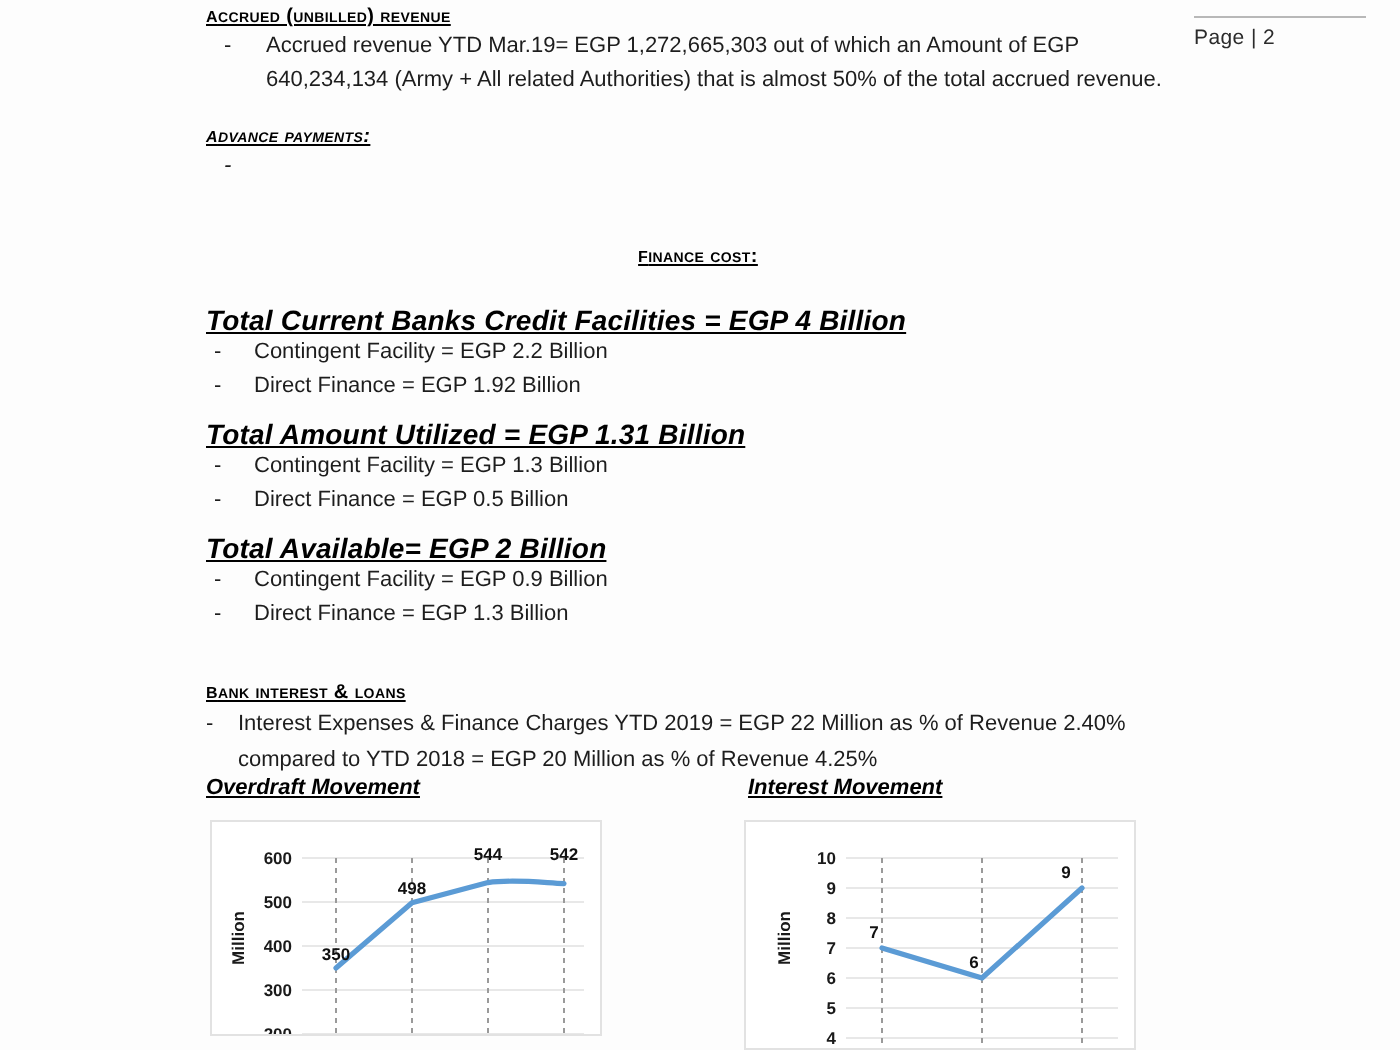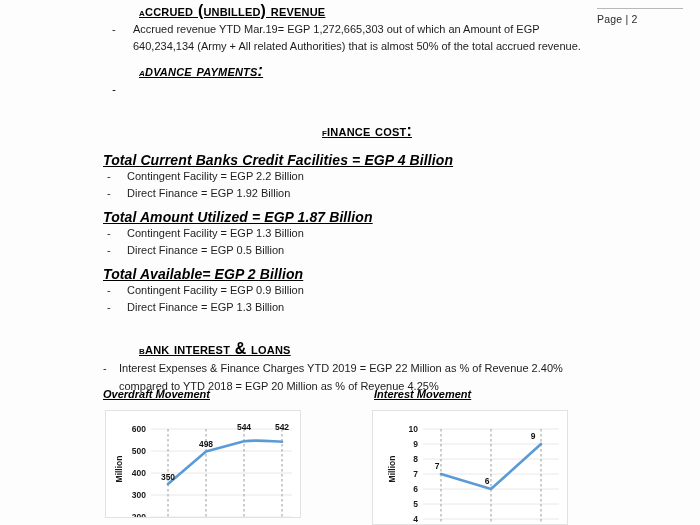--- a/index.html
+++ b/index.html
@@ -47,25 +47,24 @@
     left: 103px;
     top: 0;
     width: 492px;
   }
 
   .sec-head {
     font-weight: bold;
     font-variant: small-caps;
     text-transform: lowercase;
     text-decoration: underline;
-    font-size: 16px;
+    font-size: 10px;
     letter-spacing: 0.2px;
     color: #000;
     white-space: nowrap;
-    margin-left: 36px;
   }
   .sec-head::first-letter { font-size: 11.5px; }
 
   .sub-head {
     font-weight: bold;
     font-style: italic;
     text-decoration: underline;
     font-size: 14px;
     color: #000;
     letter-spacing: 0.1px;
@@ -181,21 +180,21 @@
 
     <div style="position:absolute; left:0; top:152px; width:492px;">
       <div class="sub-head">Total Current Banks Credit Facilities = EGP 4 Billion</div>
       <ul class="bl tight">
         <li><span class="dash">-</span><span>Contingent Facility = EGP 2.2 Billion</span></li>
         <li><span class="dash">-</span><span>Direct Finance = EGP 1.92 Billion</span></li>
       </ul>
     </div>
 
     <div style="position:absolute; left:0; top:209px; width:492px;">
-      <div class="sub-head">Total Amount Utilized = EGP 1.87 Billion</div>
+      <div class="sub-head">Total Amount Utilized = EGP 1.31 Billion</div>
       <ul class="bl tight">
         <li><span class="dash">-</span><span>Contingent Facility = EGP 1.3 Billion</span></li>
         <li><span class="dash">-</span><span>Direct Finance = EGP 0.5 Billion</span></li>
       </ul>
     </div>
 
     <div style="position:absolute; left:0; top:266px; width:492px;">
       <div class="sub-head">Total Available= EGP 2 Billion</div>
       <ul class="bl tight">
         <li><span class="dash">-</span><span>Contingent Facility = EGP 0.9 Billion</span></li>

